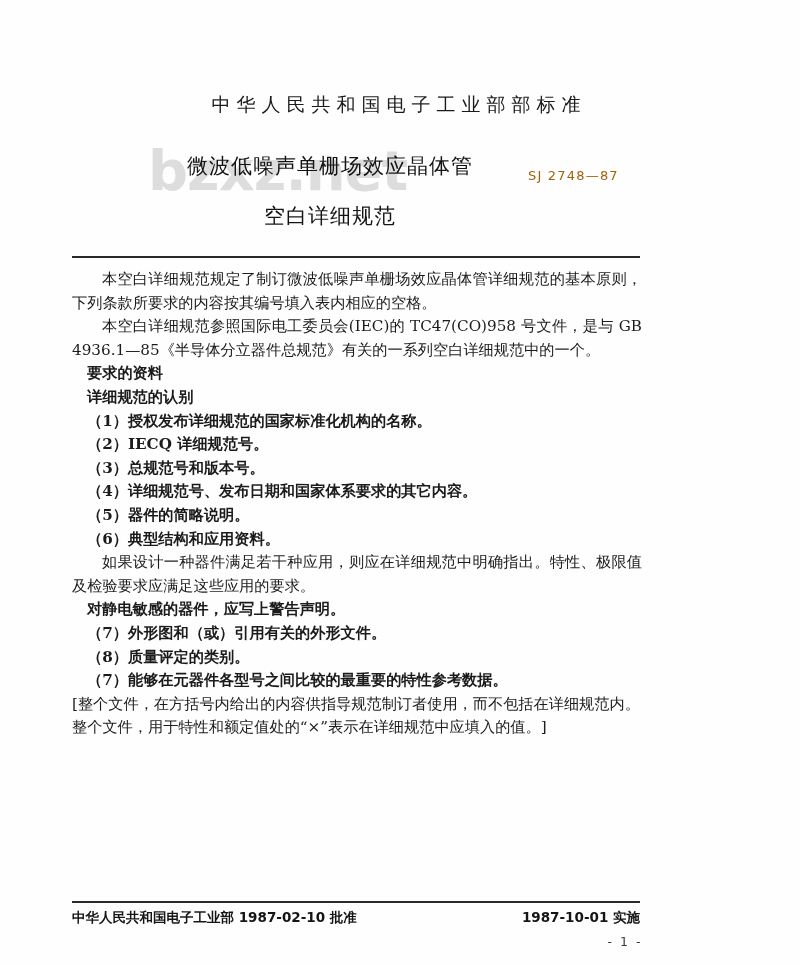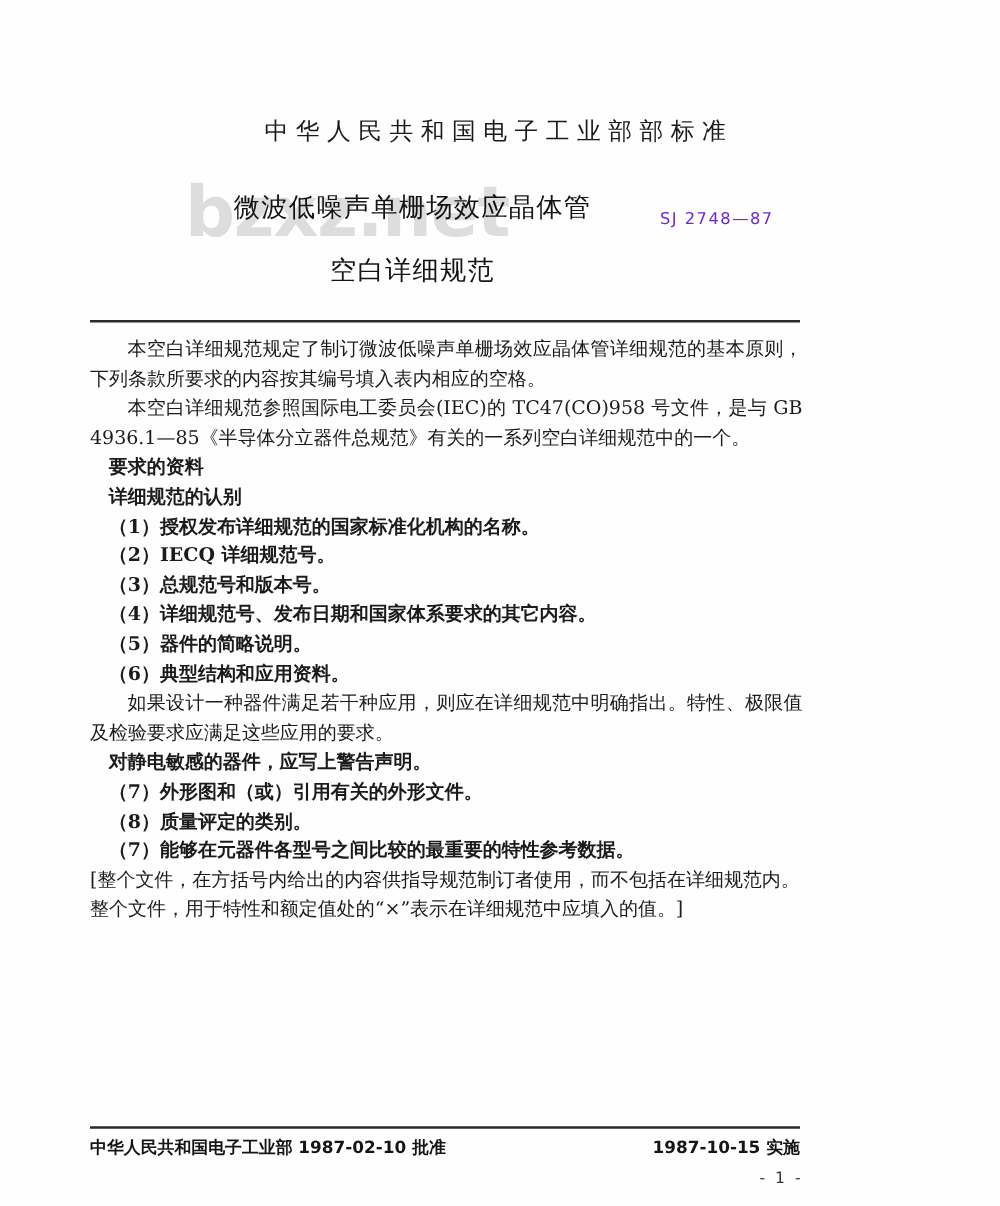--- a/index.html
+++ b/index.html
@@ -73,21 +73,21 @@
   .doc-title-line1 { margin-left: -60px; }
   .doc-title-line2 { margin-top: 22px; margin-left: -60px; }
 
   .std-number {
     position: absolute;
     left: 528px;
     top: 168px;
     font-family: "DejaVu Sans", "Liberation Sans", sans-serif;
     font-size: 13px;
     letter-spacing: 1.2px;
-    color: #6d28d9;
+    color: #a16207;
     z-index: 2;
     white-space: nowrap;
   }
 
   
   .rule-top {
     position: absolute;
     left: 72px;
     top: 256px;
     width: 568px;
@@ -197,18 +197,18 @@
     <p class="line-indent">（8）质量评定的类别。</p>
     <p class="line-indent">（7）能够在元器件各型号之间比较的最重要的特性参考数据。</p>
     <p class="line-flush">[整个文件，在方括号内给出的内容供指导规范制订者使用，而不包括在详细规范内。</p>
     <p class="line-flush">整个文件，用于特性和额定值处的“×”表示在详细规范中应填入的值。]</p>
   </div>
 
   <div class="rule-bottom"></div>
 
   <div class="footer">
     <span class="footer-left">中华人民共和国电子工业部 1987-02-10 批准</span>
-    <span class="footer-right">1987-10-15 实施</span>
+    <span class="footer-right">1987-10-01 实施</span>
   </div>
 
   <div class="page-number">- 1 -</div>
 
 </div>
 
 </body></html>

